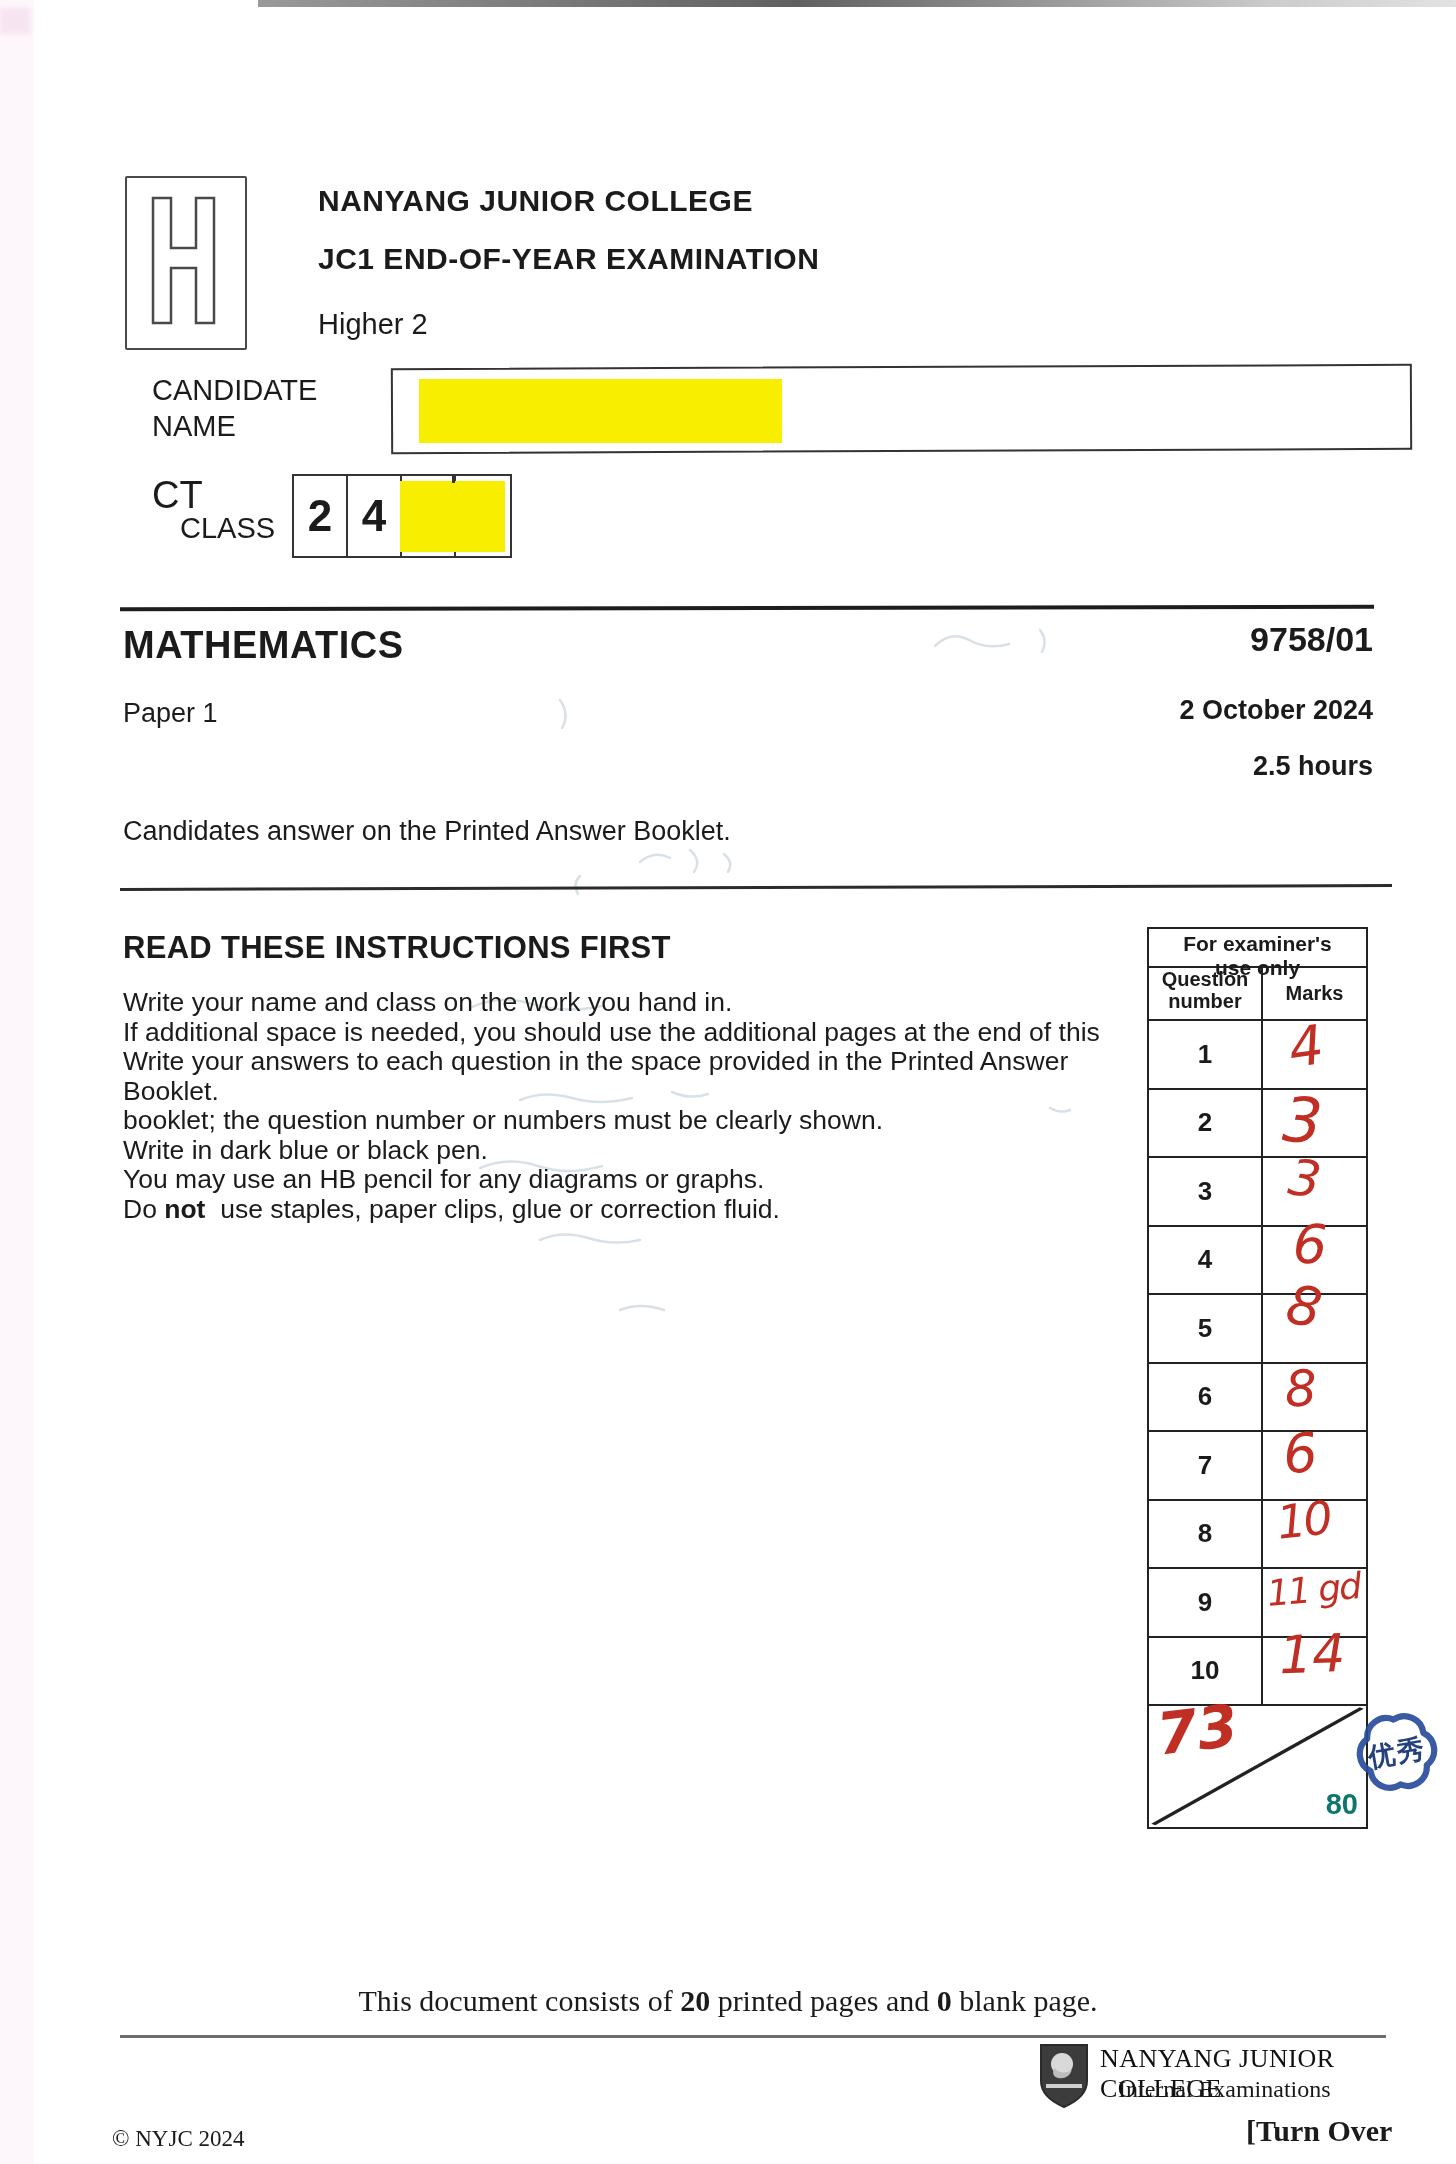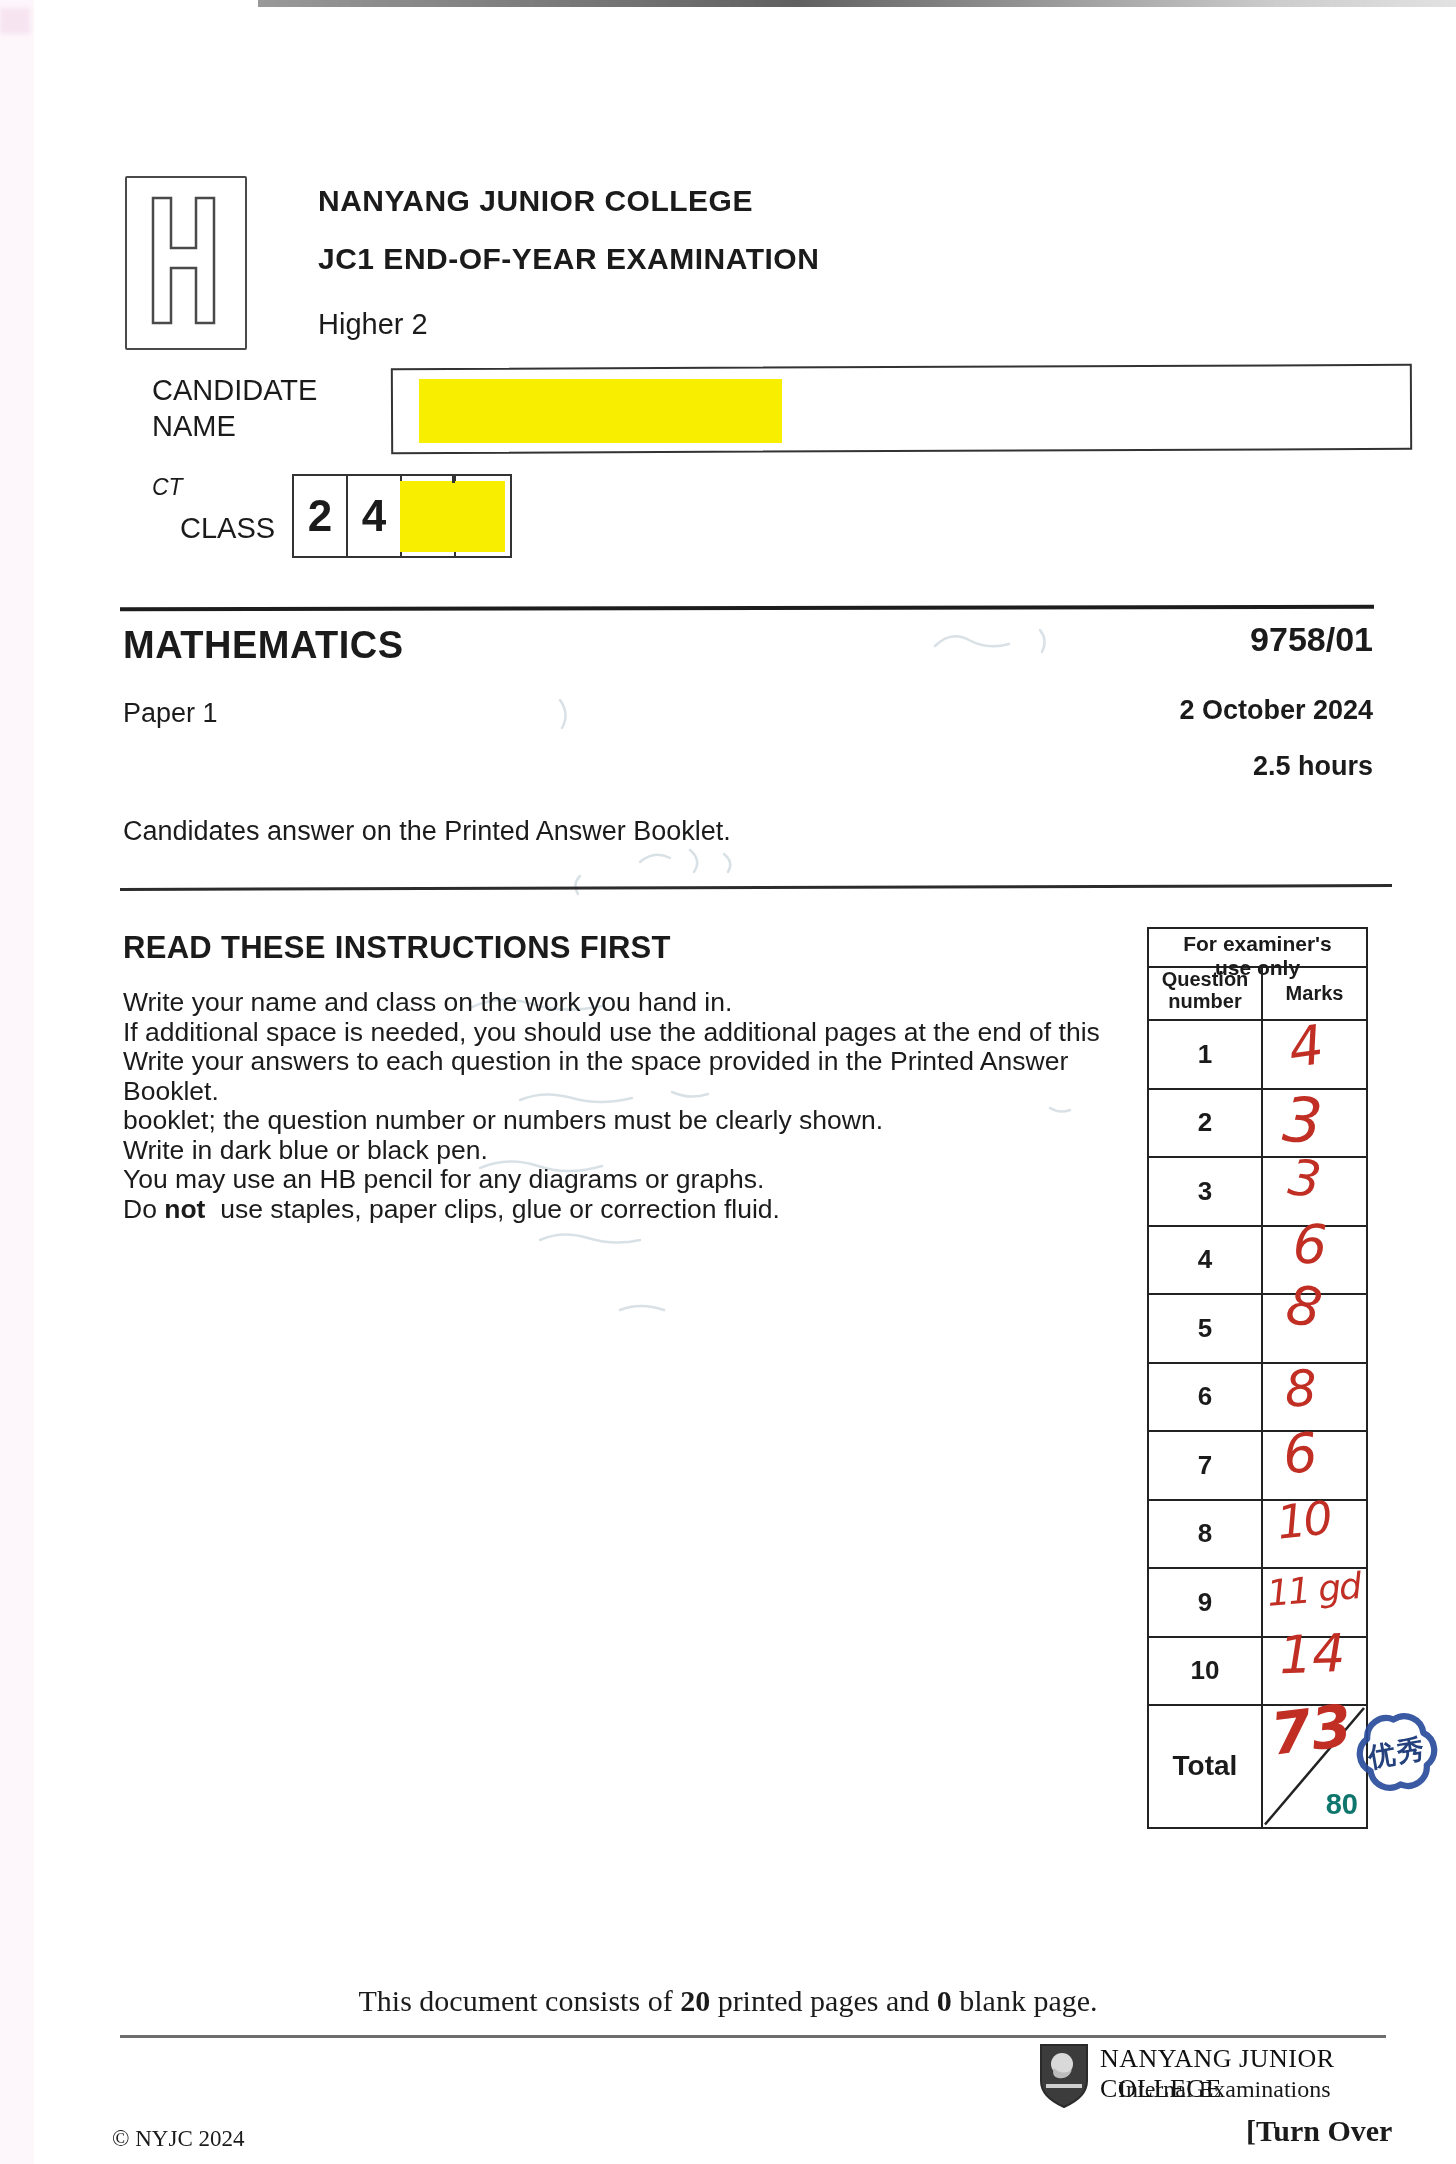--- a/index.html
+++ b/index.html
@@ -20,21 +20,21 @@
   .hdr-exam{left:318px;top:242px;font-size:30px;font-weight:bold;letter-spacing:.5px;}
   .hdr-level{left:318px;top:308px;font-size:29px;}
 
   
   .cand-label1{left:152px;top:374px;font-size:29px;}
   .cand-label2{left:152px;top:410px;font-size:29px;}
   .name-box{left:391px;top:366px;width:1017px;height:82px;border:2.5px solid #333;transform:rotate(-.25deg);}
   .name-highlight{left:419px;top:379px;width:363px;height:64px;}
 
   
-  .ct-label1{left:152px;top:474px;font-size:23px;font-style:italic;}
+  .ct-label1{left:152px;top:474px;font-size:38px;}
   .ct-label2{left:152px;top:512px;font-size:29px;margin-left:28px;}
   .class-grid{left:292px;top:474px;width:216px;height:80px;border:2.5px solid #333;display:flex;}
   .class-cell{width:54px;height:100%;border-right:2.5px solid #333;box-sizing:border-box;
     display:flex;align-items:center;justify-content:center;font-size:44px;font-weight:bold;}
   .class-cell:last-child{border-right:none;}
   .class-highlight{left:400px;top:481px;width:105px;height:71px;}
   .class-tick{left:452px;top:474px;width:2.5px;height:9px;background:#333;}
 
   
   .rule1{left:120px;top:606px;width:1254px;height:4px;background:#1d1d1d;transform:rotate(-.12deg);}
@@ -233,21 +233,20 @@
       </div>
   </div>
   <div class="ex-row">
     <div class="ex-q">10</div>
     <div class="ex-m">
         <span class="mark mk10">14</span>
       </div>
   </div>
 
   <div class="ex-row ex-total">
-    <div class="ex-q">Total</div>
     <div class="ex-m">
       <svg class="total-diag" viewBox="0 0 102 120" preserveAspectRatio="none">
         <line x1="2" y1="118" x2="100" y2="2" stroke="#222" stroke-width="2.5"></line>
       </svg>
       <span class="mark mk-total">73</span>
       <span class="total-max">80</span>
     </div>
   </div>
 </div>
 

